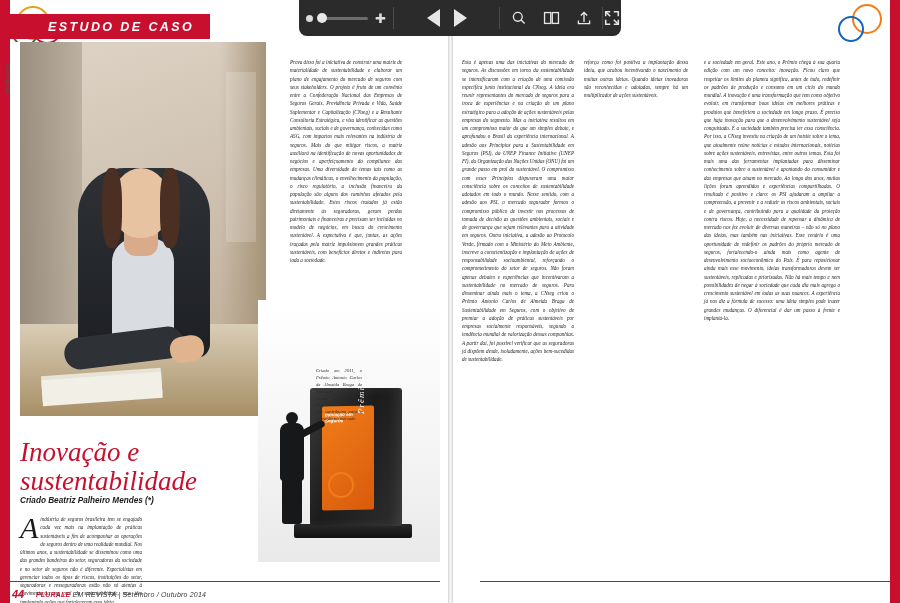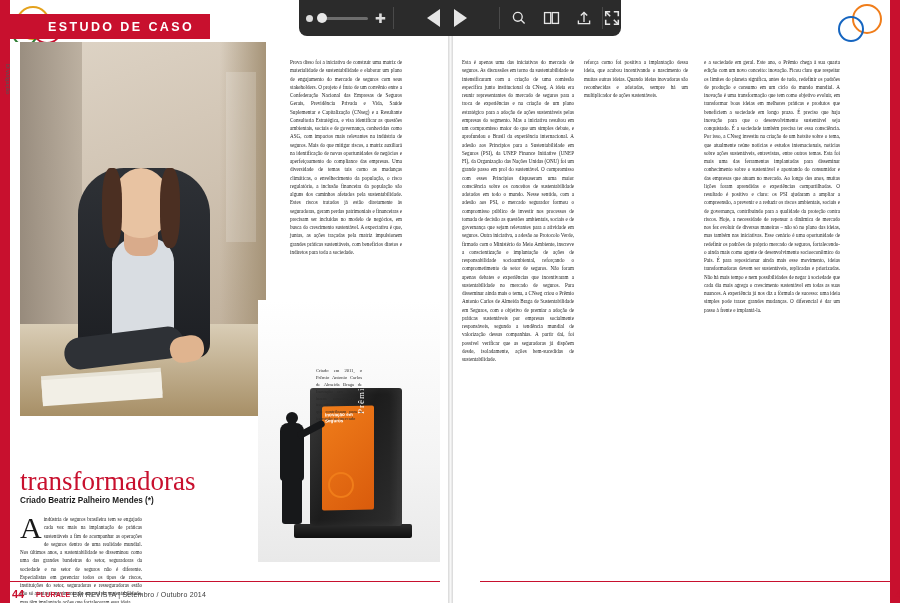--- a/index.html
+++ b/index.html
@@ -64,21 +64,21 @@
     border-bottom: 9px solid transparent;
   }
   .tri-left  { border-right: 13px solid #e6e6e6; }
   .tri-right { border-left: 13px solid #e6e6e6; }
   .ico { fill: none; stroke: #e6e6e6; stroke-width: 1.7; }
 
   
   #spread {
     position: absolute;
     left: 0; top: 0;
-    width: 900px; height: 603px;
+    width: 900px; height: 603px; font-style: italic;
   }
   .page-half {
     position: absolute;
     top: 0; height: 603px;
     background: #ffffff;
   }
   #left-page  { left: 0;   width: 450px; }
   #right-page { left: 450px; width: 450px; }
 
   
@@ -415,22 +415,22 @@
         <div class="ph-neck"></div>
         <div class="ph-head"></div>
         <div class="ph-hair2"></div>
         <div class="ph-hair3"></div>
         <div class="ph-arm"></div>
         <div class="ph-hand"></div>
         <div class="ph-papers"></div>
       </div>
 
       <h1 id="headline">
-        <br>
-        <span>transformadoras</span>
+        <span>Inovação e</span><br>
+        <span>sustentabilidade</span>
       </h1>
 
       <div id="byline">Criado Beatriz Palheiro Mendes (*)</div>
 
       <div class="col dropcap" style="left:20px; top:515px; width:122px; height:74px;">A indústria de seguros brasileira tem se engajado cada vez mais na implantação de práticas sustentáveis a fim de acompanhar as operações de seguros dentro de uma realidade mundial. Nos últimos anos, a sustentabilidade se disseminou como uma das grandes bandeiras do setor, seguradoras da sociedade e no setor de seguros não é diferente. Especialistas em gerenciar todos os tipos de riscos, instituições do setor, seguradoras e resseguradoras estão não só atentas à movimentação em prol da sustentabilidade, mas têm implantado ações que fortaleceram essa ideia.</div>
 
       <div class="col" style="left:150px; top:515px; width:116px; height:74px;"></div>
 
       <div class="col" style="left:290px; top:58px; width:112px; height:500px;">Prova disso foi a iniciativa de construir uma matriz de materialidade de sustentabilidade e elaborar um plano de engajamento do mercado de seguros com seus stakeholders. O projeto é fruto de um convênio entre a Confederação Nacional das Empresas de Seguros Gerais, Previdência Privada e Vida, Saúde Suplementar e Capitalização (CNseg) e a Resultante Consultoria Estratégica, e visa identificar as questões ambientais, sociais e de governança, conhecidas como ASG, com impactos mais relevantes na indústria de seguros.
 

